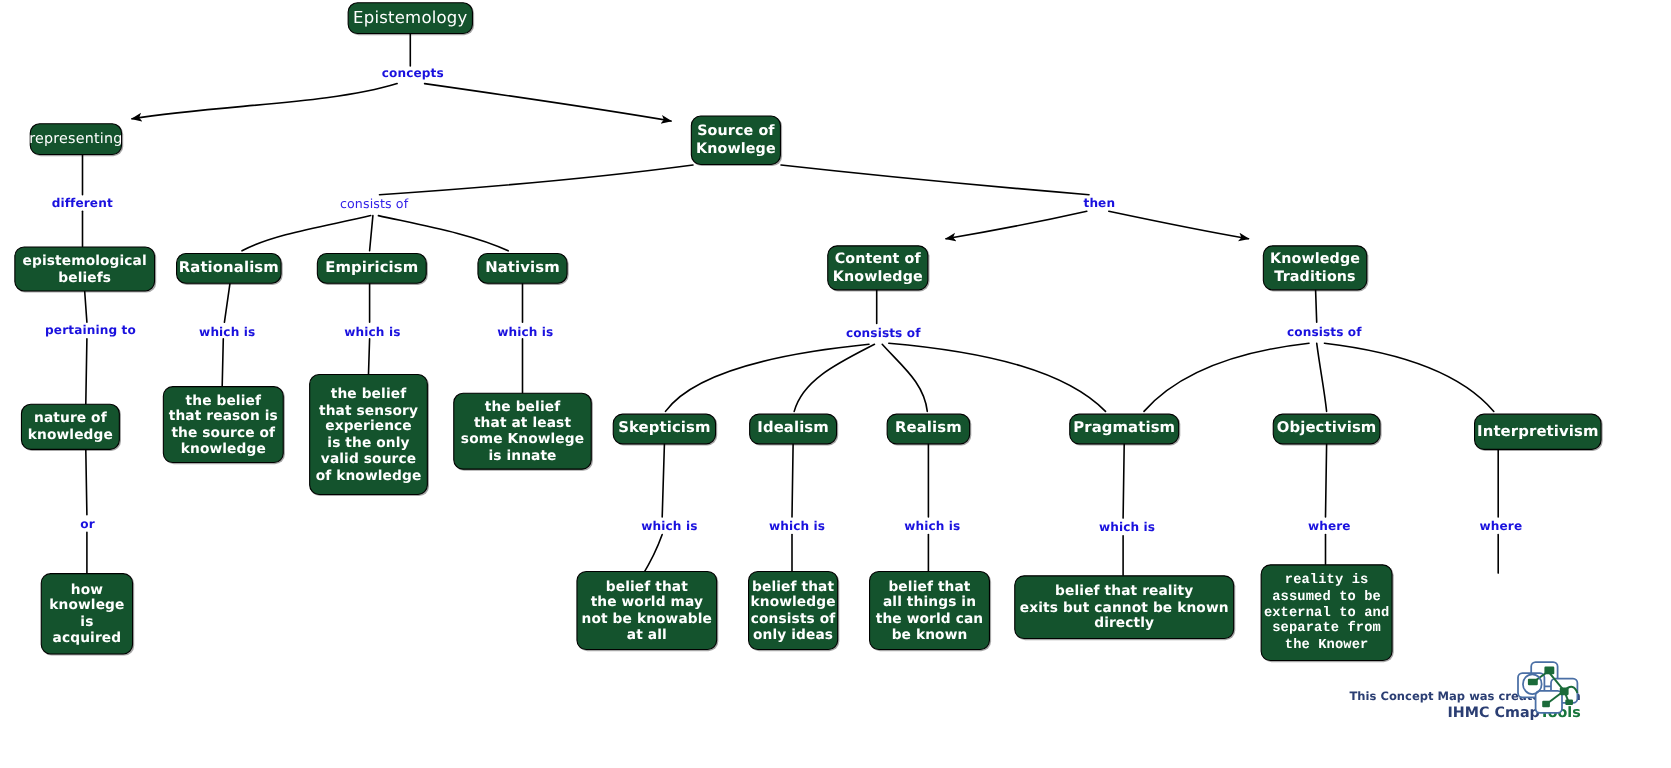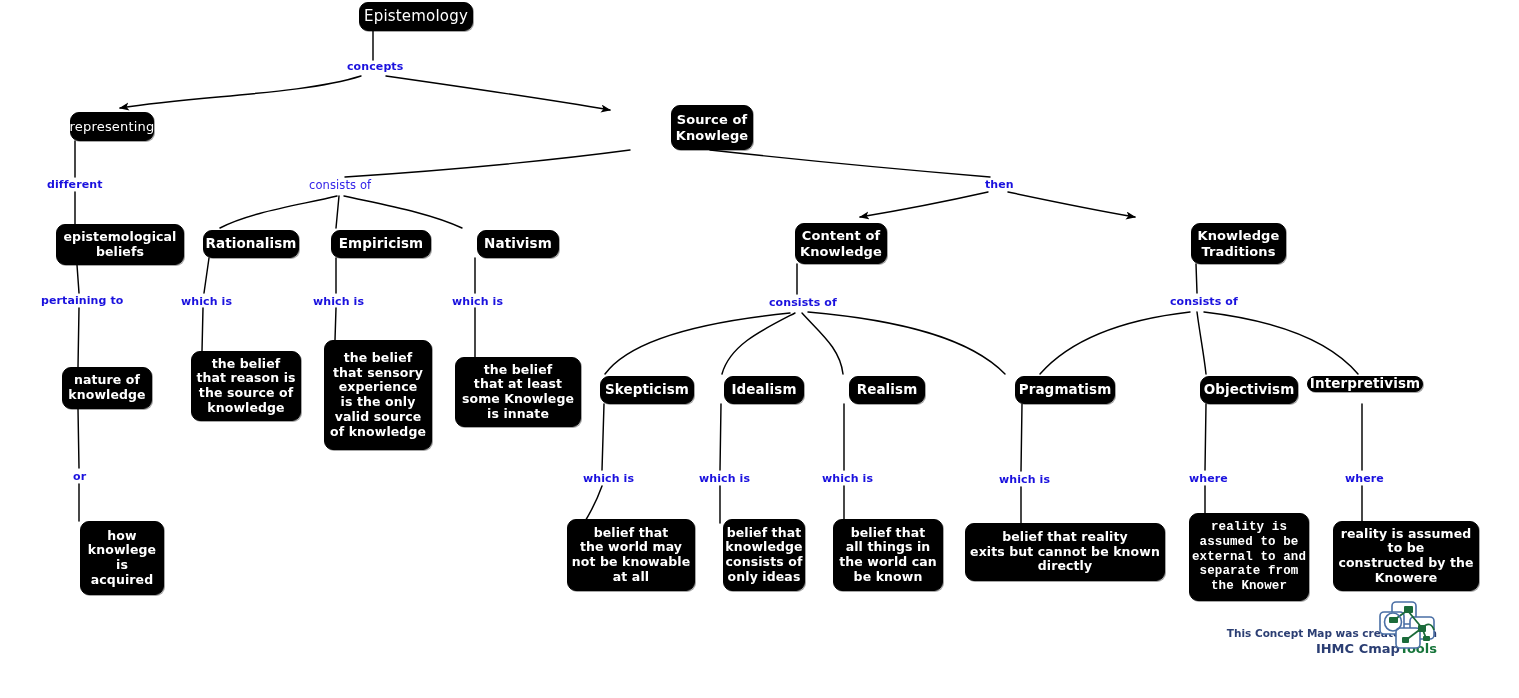--- a/index.html
+++ b/index.html
@@ -10,34 +10,33 @@
     font-family:"DejaVu Sans","Liberation Sans",sans-serif;
     overflow:hidden;
     position:relative;
   }
   #map{position:absolute;left:0;top:0;width:1519px;height:698px;}
   #edges{position:absolute;left:0;top:0;width:1519px;height:698px;pointer-events:none;}
 
   .node{
     position:absolute;
     box-sizing:border-box;
-    background:#000000;
+    background:#14532d;
     border:1.6px solid #000000;
     border-radius:9px;
     color:#ffffff;
     text-align:center;
     display:flex;
     align-items:center;
     justify-content:center;
     line-height:1.18;
     font-weight:bold;
     letter-spacing:.1px;
     white-space:pre-line;
     box-shadow:1px 1px 0 rgba(0,0,0,.35);
-    margin-left:43px;
   }
   .node.light{font-weight:normal;letter-spacing:.2px;}
 
   .linklabel{
     position:absolute;
     color:#1A11DE;
     font-size:11px;
     font-weight:bold;
     white-space:nowrap;
     background:transparent;
@@ -190,21 +189,21 @@
   <div class="node" style="left:557px;top:376px;width:94px;height:28px;font-size:13.5px;">Skepticism</div>
 
   <div class="node" style="left:681px;top:376px;width:80px;height:28px;font-size:13.5px;">Idealism</div>
 
   <div class="node" style="left:806px;top:376px;width:76px;height:28px;font-size:13.5px;">Realism</div>
 
   <div class="node" style="left:972px;top:376px;width:100px;height:28px;font-size:13.5px;">Pragmatism</div>
 
   <div class="node" style="left:1157px;top:376px;width:98px;height:28px;font-size:13.5px;">Objectivism</div>
 
-  <div class="node" style="left:1264px;top:376px;width:116px;height:16px;font-size:13.5px;">Interpretivism</div>
+  <div class="node" style="left:1340px;top:376px;width:116px;height:33px;font-size:13.5px;">Interpretivism</div>
 
   <div class="node" style="left:37px;top:521px;width:84px;height:74px;font-size:12.5px;">how
 knowlege
 is
 acquired</div>
 
   <div class="node" style="left:524px;top:519px;width:128px;height:72px;font-size:12.5px;">belief that
 the world may
 not be knowable
 at all</div>
@@ -222,24 +221,20 @@
   <div class="node" style="left:922px;top:523px;width:200px;height:58px;font-size:12.5px;">belief that reality
 exits but cannot be known
 directly</div>
 
   <div class="node" style="left:1146px;top:513px;width:120px;height:88px;font-size:12.5px;font-family:Liberation Mono, monospace;">reality is
 assumed to be
 external to and
 separate from
 the Knower</div>
 
-  <div class="node" style="left:1290px;top:521px;width:146px;height:70px;font-size:12.5px;">reality is assumed
-to be
-constructed by the
-Knowere</div>
 
   <div class="linklabel" style="left:347px;top:60px;">concepts</div>
 
   <div class="linklabel" style="left:47px;top:178px;">different</div>
 
   <div class="linklabel light" style="left:309px;top:178px;">consists of</div>
 
   <div class="linklabel" style="left:985px;top:178px;">then</div>
 
   <div class="linklabel" style="left:41px;top:294px;">pertaining to</div>

